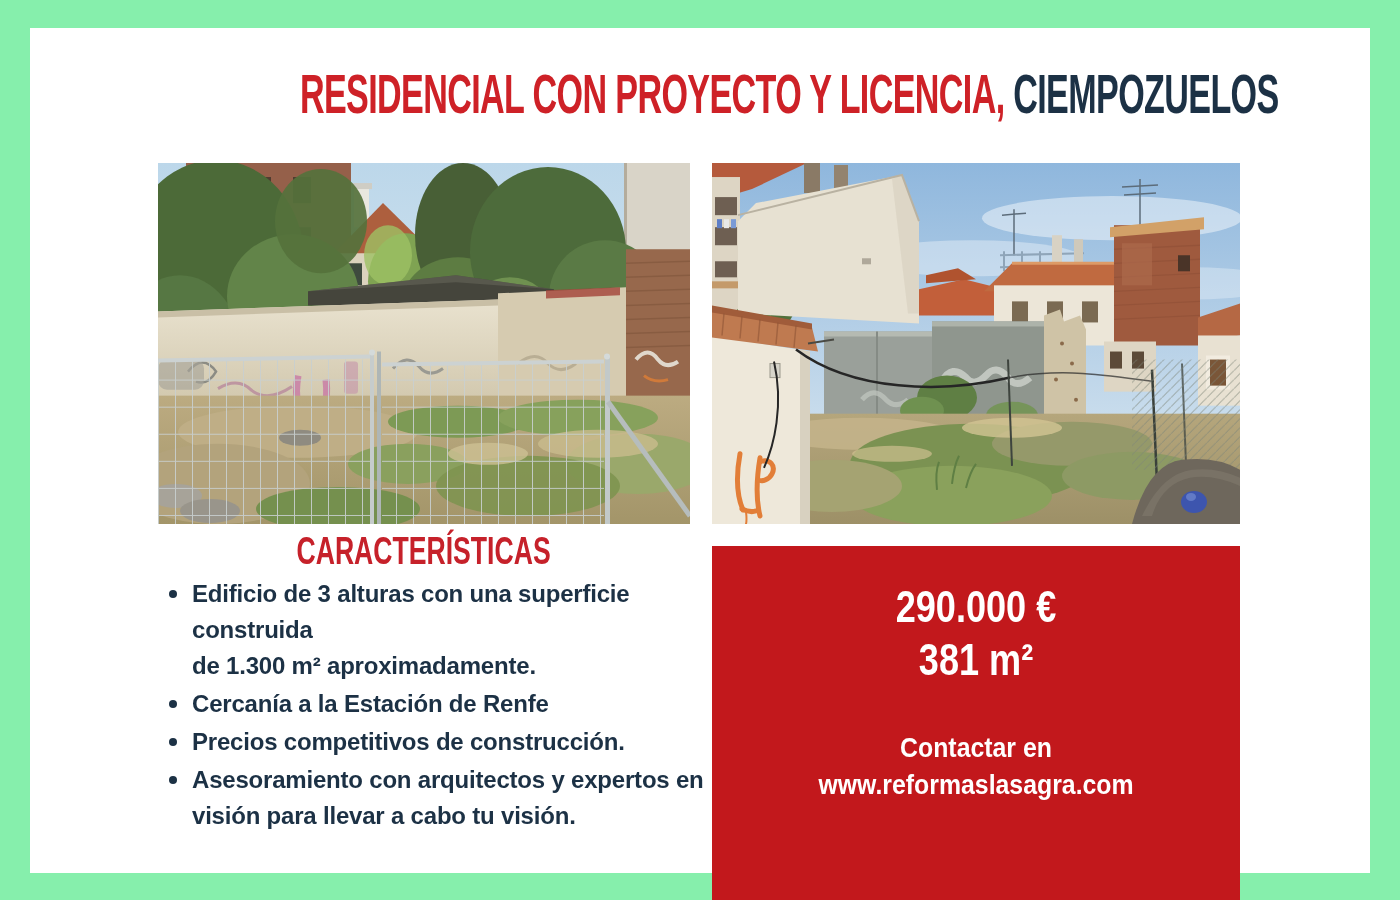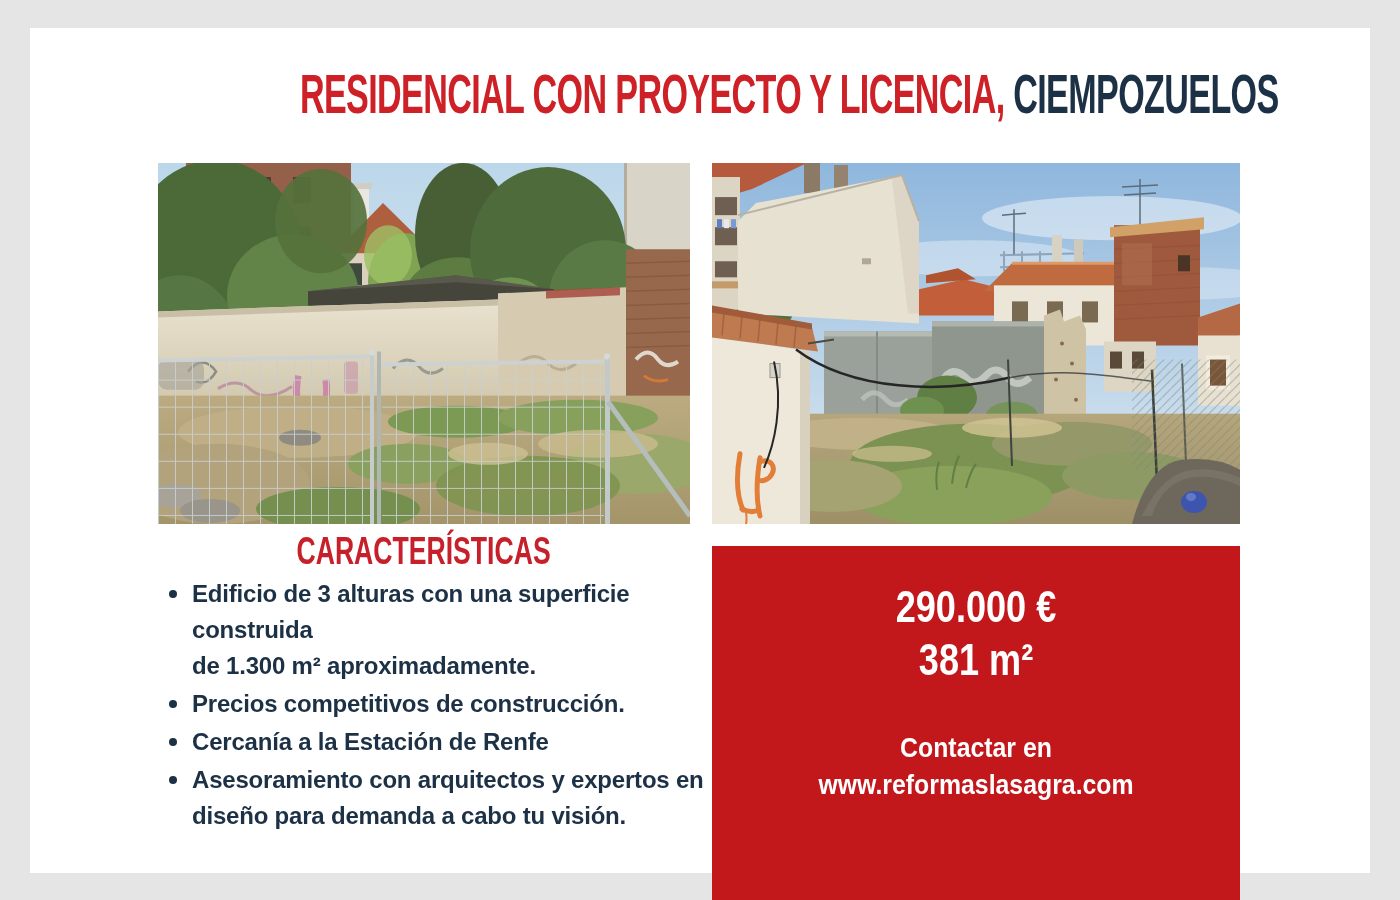--- a/index.html
+++ b/index.html
@@ -1,16 +1,16 @@
 <!DOCTYPE html>
 <html><head>
 <meta charset="utf-8">
 <style>
   html,body{margin:0;padding:0;background:#ffffff;}
-  .page{position:relative;width:1400px;height:900px;background:#e5e5e5;overflow:hidden;
+  .page{position:relative;width:1400px;height:900px;background:#86efac;overflow:hidden;
         font-family:"Liberation Sans",sans-serif;}
   .inner{position:absolute;left:30px;top:28px;width:1340px;height:845px;background:#ffffff;}
 
   .title{position:absolute;left:0;top:66px;width:1400px;margin:0;text-align:center;
          white-space:nowrap;font-weight:700;font-size:55px;line-height:56px;letter-spacing:-1px;}
   .title-scale{display:inline-block;transform:scaleX(.62);transform-origin:50% 50%;}
   .t-red{color:#ce2127;}
   .t-navy{color:#1c3145;margin-left:14px;}
 
   .photo{position:absolute;top:163px;height:361px;overflow:hidden;background:#cfe2ef;}
@@ -317,24 +317,24 @@
     </svg>
   </div>
 
   <h2 class="features-heading">
     <span class="heading-scale">CARACTERÍSTICAS</span>
   </h2>
 
   <ul class="features-list">
     <li>Edificio de 3 alturas con una superficie construida
 de 1.300 m² aproximadamente.</li>
+    <li>Cercanía a la Estación de Renfe</li>
     <li>Precios competitivos de construcción.</li>
-    <li>Cercanía a la Estación de Renfe</li>
     <li>Asesoramiento con arquitectos y expertos en
-diseño para demanda a cabo tu visión.</li>
+visión para llevar a cabo tu visión.</li>
   </ul>
 
   <div class="offer">
     <div class="offer-price">290.000 €</div>
     <div class="offer-area">381 m²</div>
     <div class="offer-contact">
       <div>Contactar en</div>
       <div>www.reformaslasagra.com</div>
     </div>
   </div>

